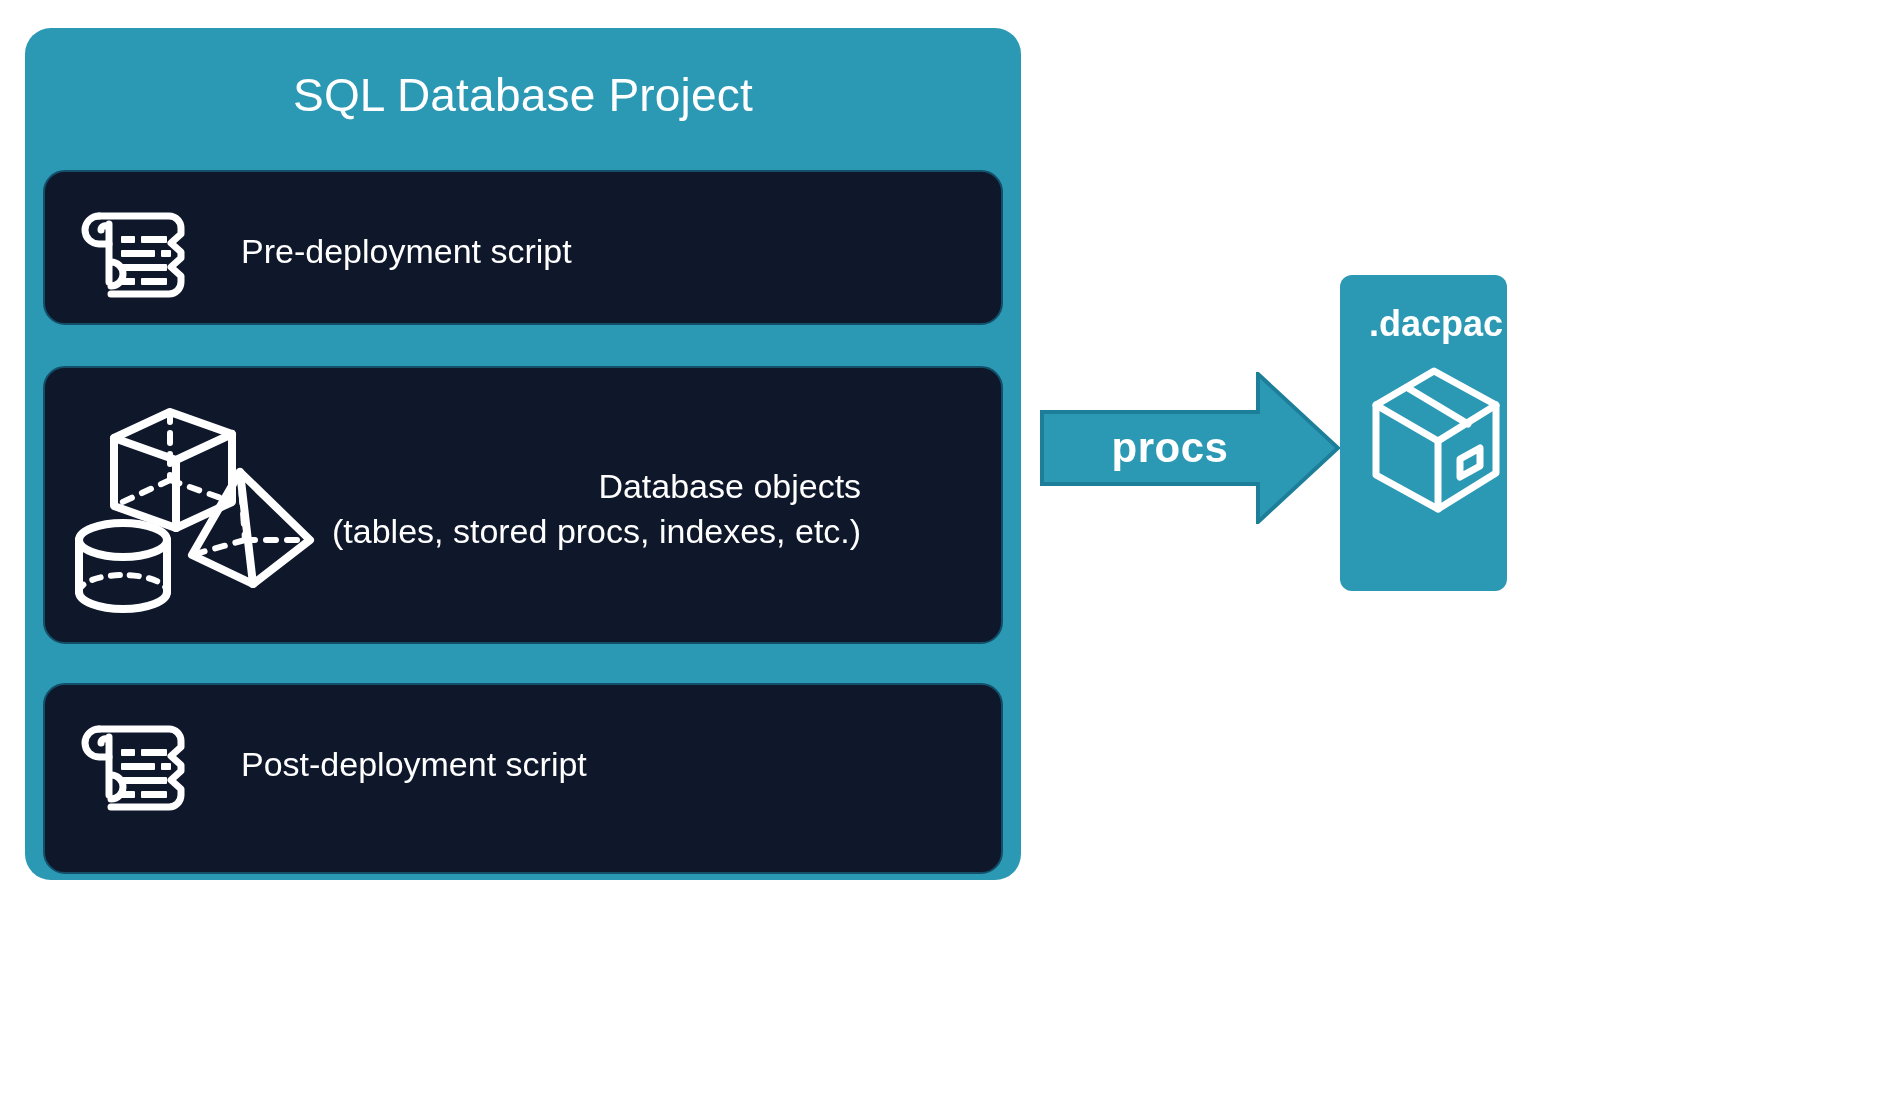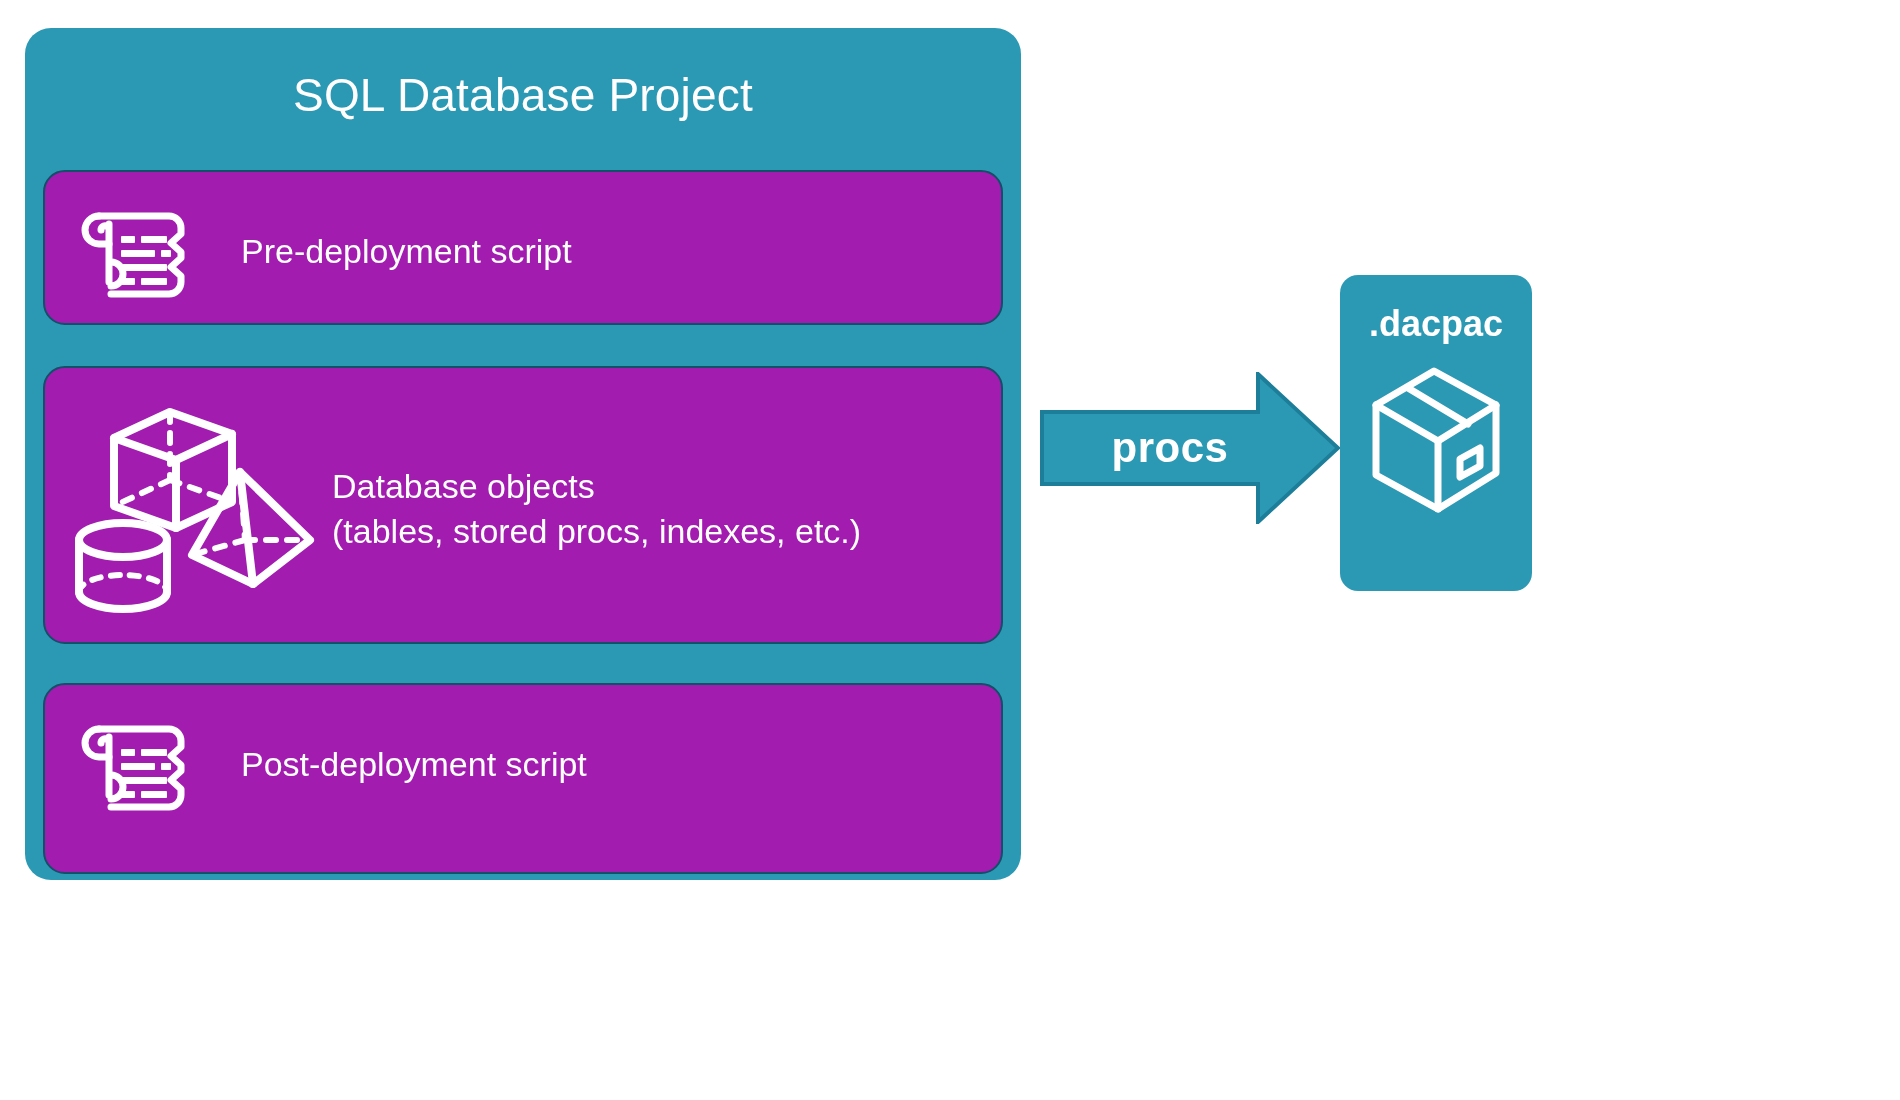--- a/index.html
+++ b/index.html
@@ -44,27 +44,27 @@
     letter-spacing: 0.2px;
     line-height: 1;
     white-space: nowrap;
   }
 
   
   .panel {
     position: absolute;
     left: 18px;
     width: 960px;
-    background: #a21caf;
+    background: #0f172a;
     border: 2px solid #134f69;
     border-radius: 22px;
     box-sizing: border-box;
   }
   .panel-pre  { top: 142px; height: 155px; }
-  .panel-obj  { top: 338px; height: 278px; }
+  .panel-obj  { top: 338px; height: 278px; text-align: right; }
   .panel-post { top: 655px; height: 191px; }
 
   .panel-icon {
     position: absolute;
     display: block;
   }
   .panel-label {
     position: absolute;
     color: #ffffff;
     font-size: 34px;
@@ -101,24 +101,24 @@
     font-weight: bold;
     letter-spacing: 0.5px;
     pointer-events: none;
   }
 
   
   .dacpac-box {
     position: absolute;
     left: 1340px;
     top: 275px;
-    width: 192px;
+    width: 167px;
     height: 316px;
     background: #2c99b4;
-    border-radius: 18px;
+    border-radius: 12px;
     box-sizing: border-box;
   }
   .dacpac-label {
     position: absolute;
     left: 0;
     top: 28px;
     width: 192px;
     text-align: center;
     color: #ffffff;
     font-size: 36px;

